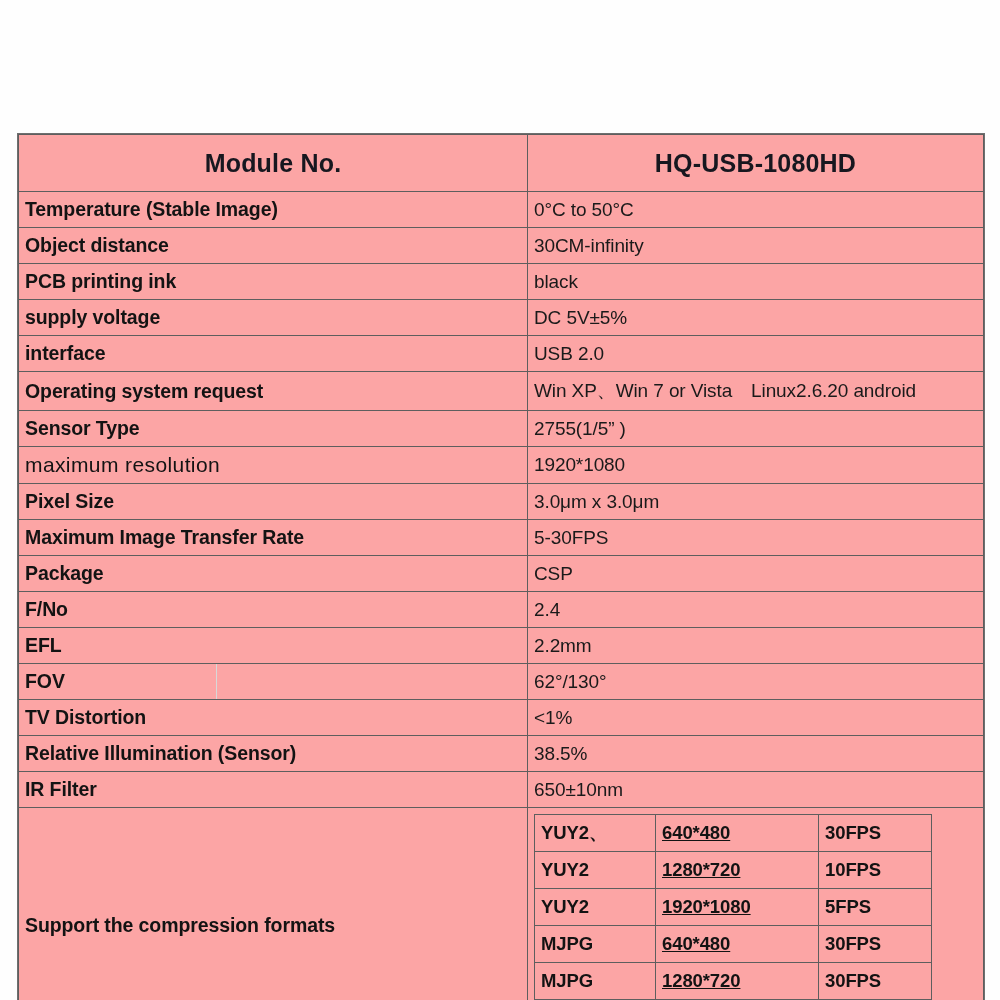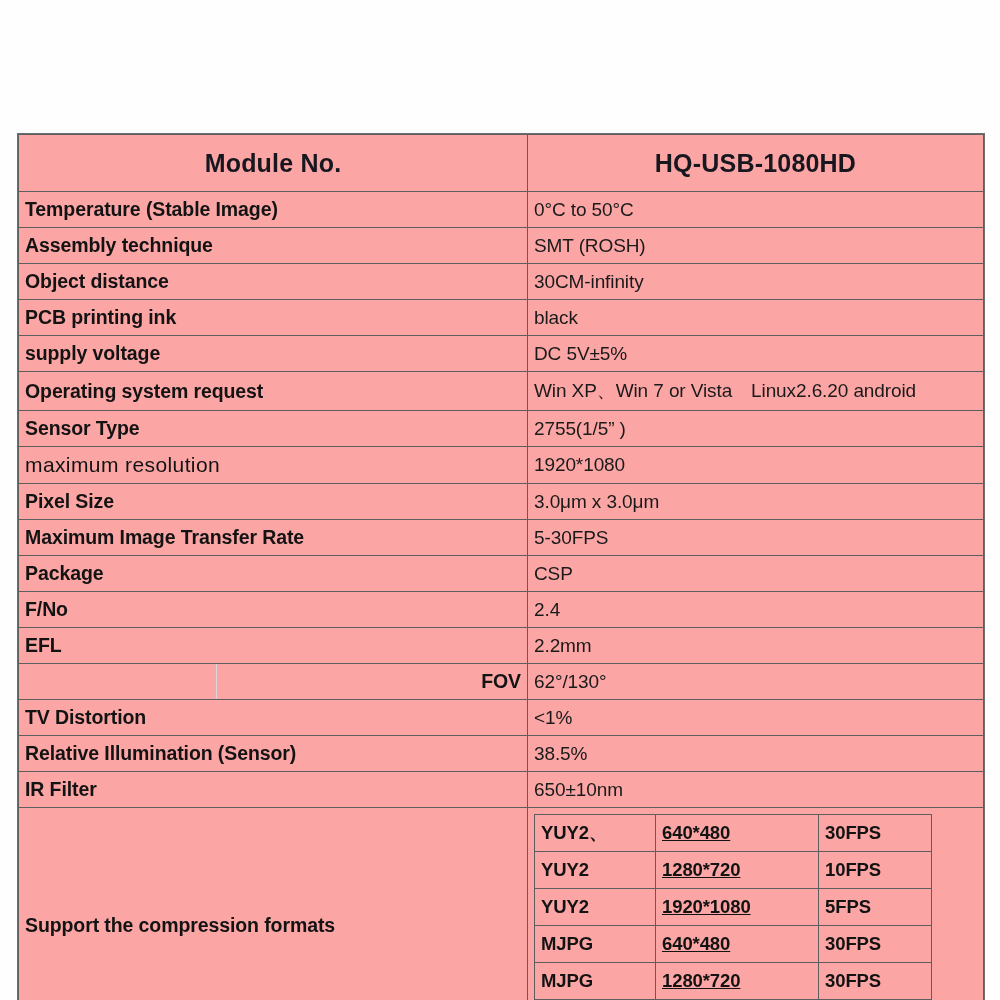--- a/index.html
+++ b/index.html
@@ -78,21 +78,21 @@
   tr.light td.label {
     font-weight: 500;
     font-size: 21px;
     letter-spacing: 0.4px;
   }
 
   
   tr.group-end > td { border-bottom: 3px solid #5e5e5e; margin-left: 46px; }
 
   
-  td.label.has-stray { position: relative; text-align: right; }
+  td.label.has-stray { position: relative; }
   td.label.has-stray::after {
     content: "";
     position: absolute;
     top: 0; bottom: 0;
     left: 197px;
     width: 1px;
     background: #d8d8d8;
   }
 
   
@@ -150,34 +150,34 @@
       </tr>
     </thead>
 
     <tbody id="spec-body">
 
     <tr>
           <td class="label">Temperature (Stable Image)</td>
           <td class="value">0°C to 50°C</td>
         </tr>
         <tr>
-          <td class="label">Assembly technique</td>
-          <td class="value">SMT (ROSH)</td>
-        </tr>
-        <tr>
           <td class="label">Object distance</td>
           <td class="value">30CM-infinity</td>
         </tr>
         <tr class="group-end">
           <td class="label">PCB printing ink</td>
           <td class="value">black</td>
         </tr>
         <tr>
           <td class="label">supply voltage</td>
           <td class="value">DC 5V±5%</td>
+        </tr>
+        <tr>
+          <td class="label">interface</td>
+          <td class="value">USB 2.0</td>
         </tr>
         <tr>
           <td class="label">Operating system request</td>
           <td class="value">Win XP、Win 7 or Vista　Linux2.6.20 android</td>
         </tr>
         <tr>
           <td class="label">Sensor Type</td>
           <td class="value">2755(1/5” )</td>
         </tr>
         <tr class="light">

